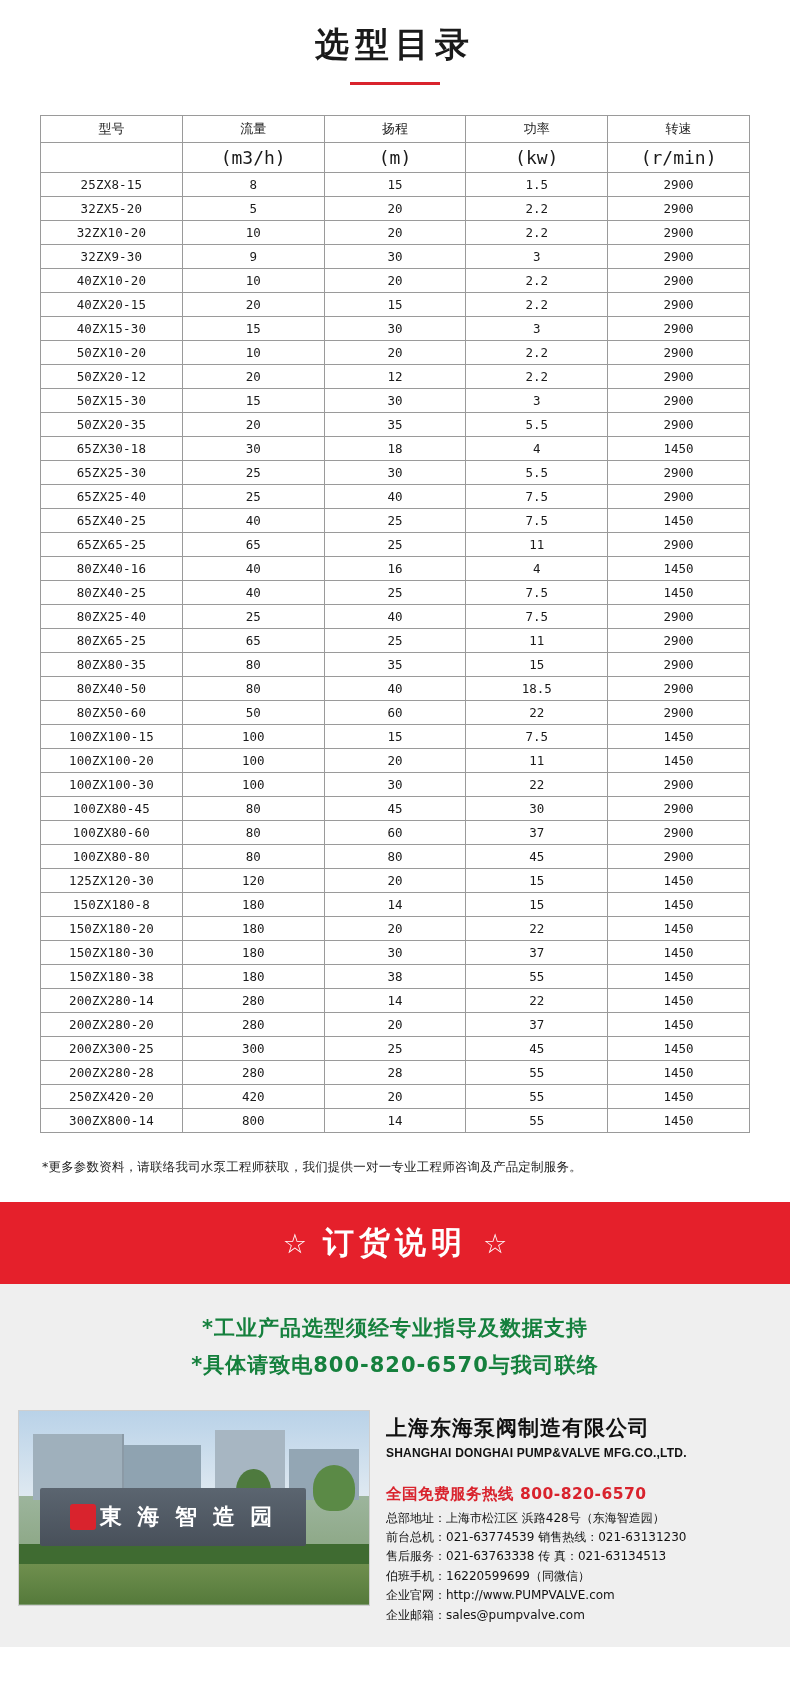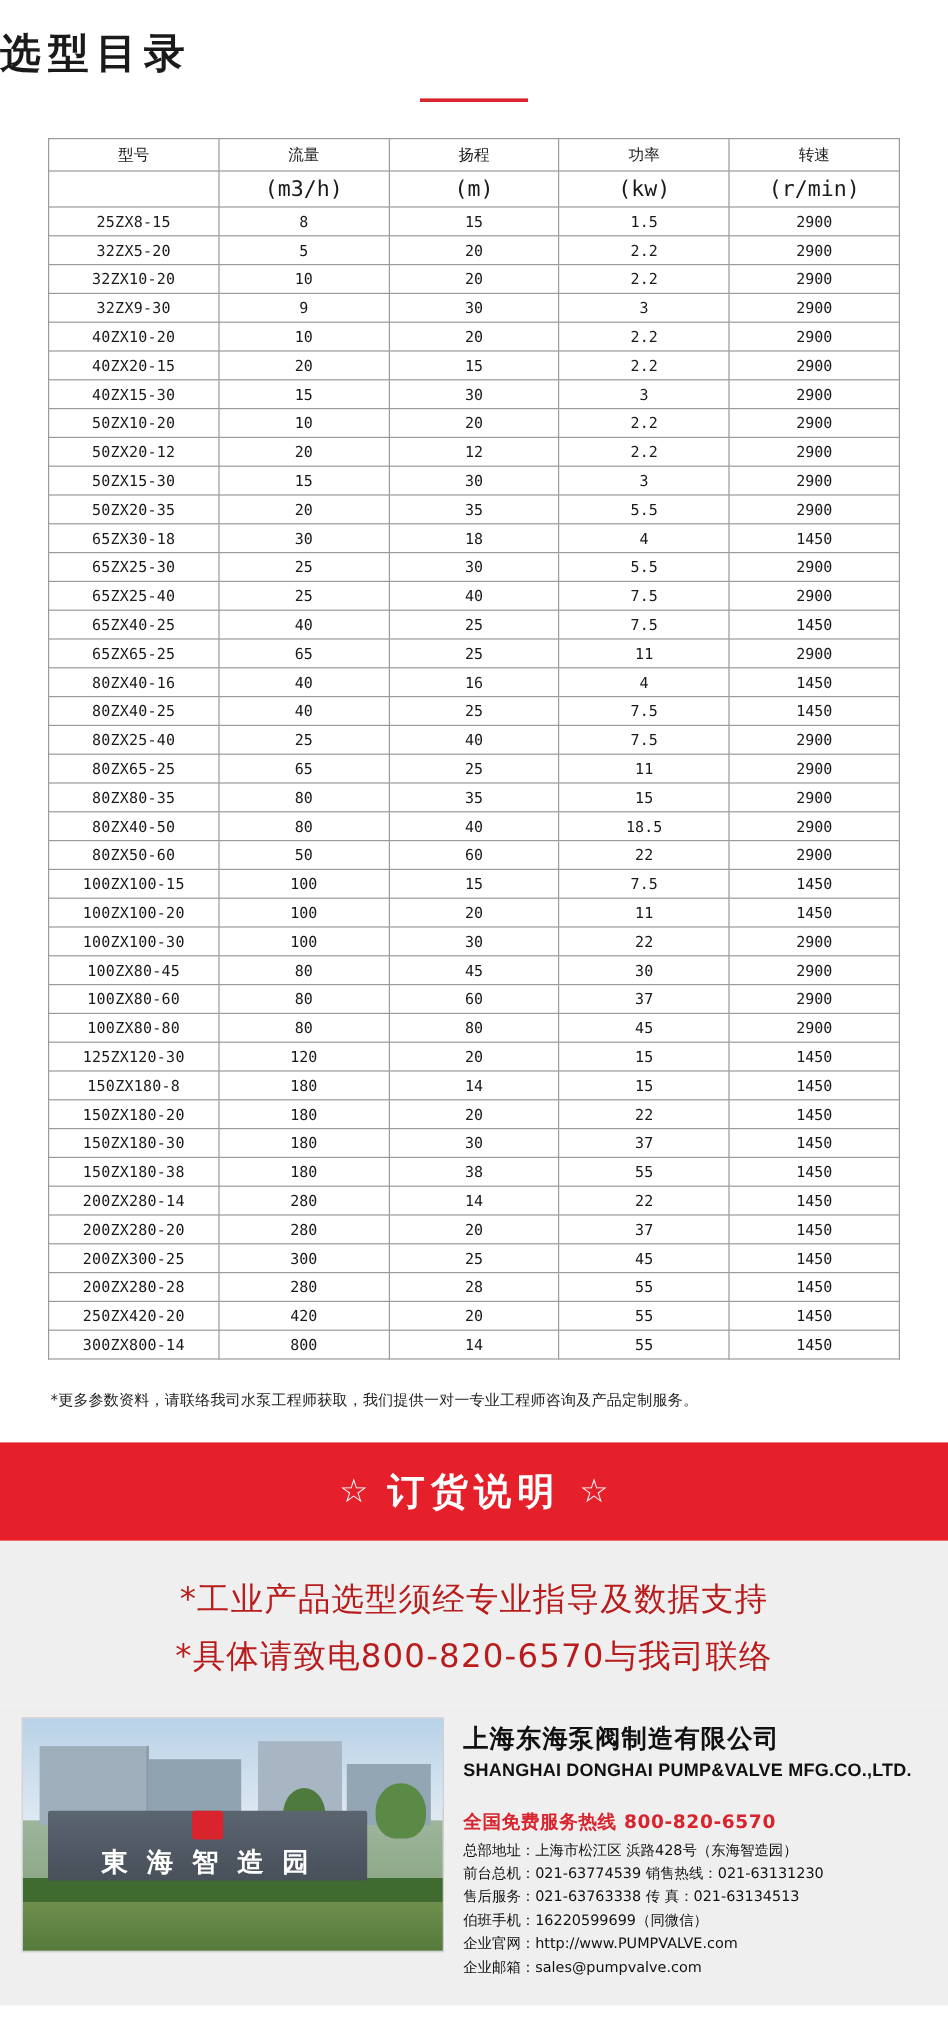--- a/index.html
+++ b/index.html
@@ -6,21 +6,21 @@
   html, body { margin: 0; padding: 0; }
   body {
     width: 790px;
     background: #ffffff;
     font-family: "Liberation Sans", sans-serif;
     color: #222;
   }
   .page { width: 790px; position: relative; }
 
   
-  .title-block { padding-top: 22px; }
+  .title-block { padding-top: 22px; text-align: center; }
   .main-title {
     font-size: 34px;
     font-weight: bold;
     letter-spacing: 6px;
     color: #1a1a1a;
     font-family: "DejaVu Sans", "Liberation Sans", sans-serif;
   }
   .title-rule {
     width: 90px;
     height: 3px;
@@ -87,23 +87,23 @@
     letter-spacing: 5px;
   }
 
   
   .notice {
     background: #efefef;
     padding: 26px 0 16px 0;
     text-align: center;
   }
   .notice-line {
-    color: #b91c1c;
-    font-size: 27px;
-    font-weight: normal;
+    color: #15803d;
+    font-size: 21px;
+    font-weight: bold;
     font-family: "DejaVu Sans", "Liberation Sans", sans-serif;
     letter-spacing: 1px;
     line-height: 1.75;
   }
 
   
   .footer {
     background: #efefef;
     display: flex;
     padding: 10px 18px 22px 18px;
@@ -135,21 +135,20 @@
   .photo .wall {
     position:absolute; left:6%; top:40%; width:76%; height:30%;
     background: linear-gradient(#5b6570, #48505a);
     border-radius: 2px;
   }
   .photo .wall-text {
     position:absolute; left:6%; top:40%; width:76%; height:30%;
     display:flex; align-items:center; justify-content:center; gap:4px;
     color:#ffffff; font-weight:bold; font-size:22px; letter-spacing:4px;
     font-family:"DejaVu Sans","Liberation Sans",sans-serif;
-    flex-direction:column;
   }
   .photo .wall-logo {
     width:26px; height:26px; background:#d9232d; border-radius:3px;
     display:inline-block;
   }
   .photo .hedge {
     position:absolute; left:0; top:69%; width:100%; height:10%;
     background:#3f6b31;
   }
   .photo .lawn {
@@ -160,21 +159,21 @@
   .company {
     flex: 1 1 auto;
     padding-top: 4px;
     font-family: "DejaVu Sans", "Liberation Sans", sans-serif;
     color: #111;
   }
   .company .cn-name {
     font-size: 21px; font-weight: bold; letter-spacing: 1px; color:#111;
   }
   .company .en-name {
-    font-size: 15px; font-weight: bold; letter-spacing: .2px; margin-top: 4px; color:#111;
+    font-size: 12px; font-weight: bold; letter-spacing: .2px; margin-top: 4px; color:#111;
     font-family: "Liberation Sans", sans-serif;
   }
   .company .hotline {
     margin-top: 24px; font-size: 15.5px; font-weight: bold; color: #d9232d;
     letter-spacing: .5px;
   }
   .company .row {
     font-size: 12px; line-height: 1.62; color: #111; white-space: nowrap;
   }
   .company .rows { margin-top: 4px; }

